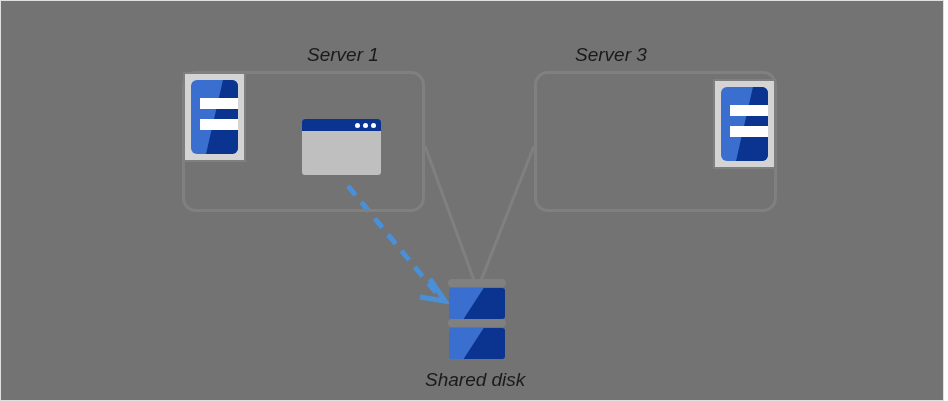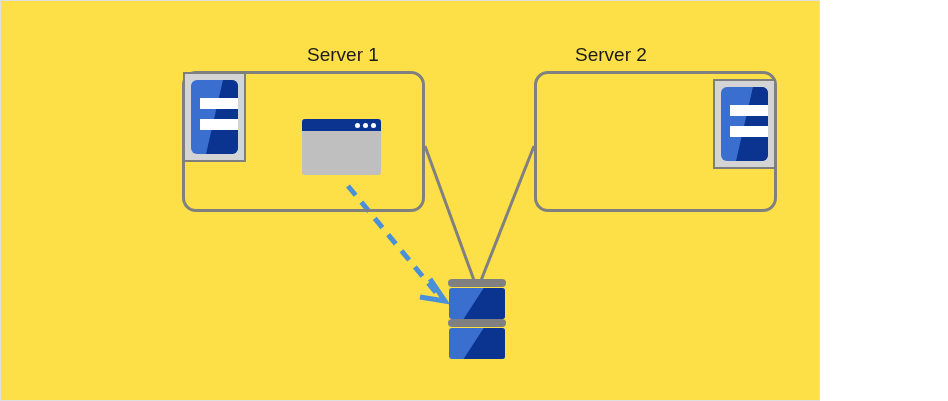--- a/index.html
+++ b/index.html
@@ -2,27 +2,28 @@
 <html><head>
 <meta charset="utf-8">
 <style>
   html, body {
     margin: 0;
     padding: 0;
     background: #ffffff;
   }
   #canvas {
     position: relative;
-    width: 820px;
+    width: 944px;
     height: 401px;
-    background: #fde047;
+    background: #737373;
     border: 1px solid #e0e0e0;
     box-sizing: border-box;
     overflow: hidden;
     font-family: "Liberation Sans", sans-serif;
+    font-style: italic;
   }
   #vector-layer {
     position: absolute;
     left: 0;
     top: 0;
     width: 948px;
     height: 401px;
   }
 
   
@@ -184,33 +185,34 @@
 
   <div id="app-window">
     <div id="app-window-titlebar">
       <span class="app-window-dot d1"></span>
       <span class="app-window-dot d2"></span>
       <span class="app-window-dot d3"></span>
     </div>
   </div>
 
   <div class="server-box" id="server2-box"></div>
-  <div class="label" id="server2-title">Server 2</div>
+  <div class="label" id="server2-title">Server 3</div>
   <div class="server-icon" id="server2-icon">
     <div class="server-icon-body">
       <div class="server-icon-shade"></div>
       <div class="server-icon-bar b1"></div>
       <div class="server-icon-bar b2"></div>
     </div>
   </div>
 
   <div id="shared-disk">
     <div class="disk-cap c1"></div>
     <div class="disk-slab s1">
       <div class="disk-slab-shade"></div>
     </div>
     <div class="disk-cap c2"></div>
     <div class="disk-slab s2">
       <div class="disk-slab-shade"></div>
     </div>
   </div>
+  <div class="label" id="shared-disk-label">Shared disk</div>
 
 </div>
 
 </body></html>

